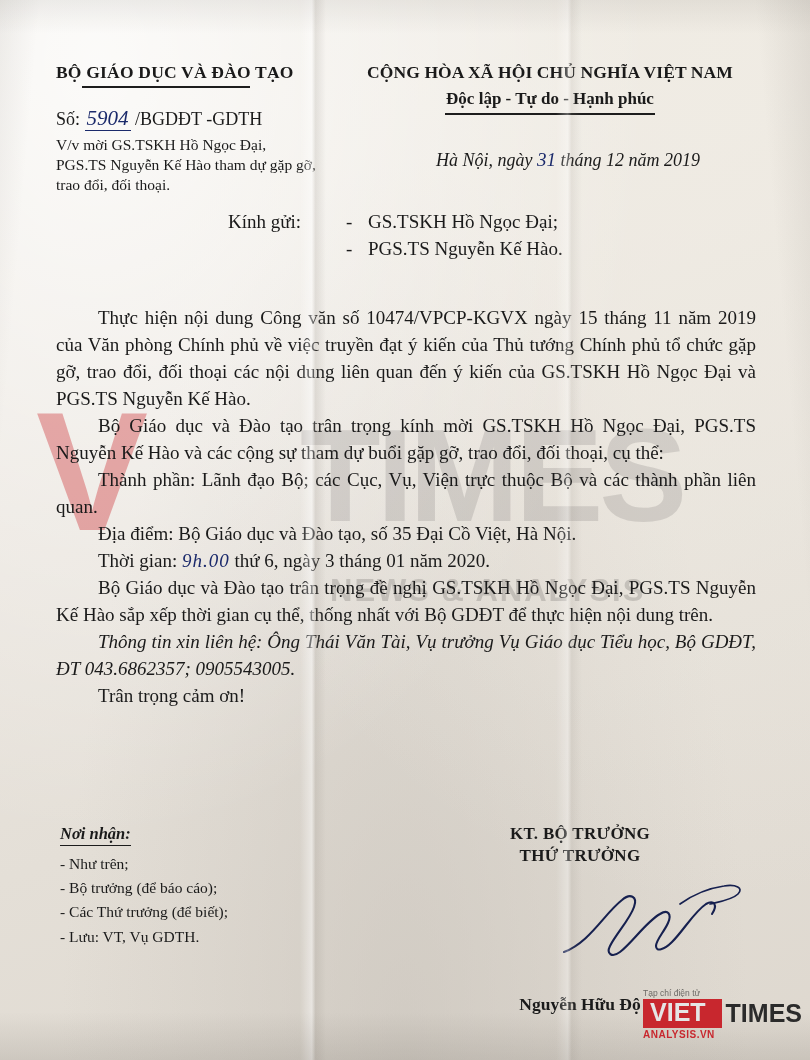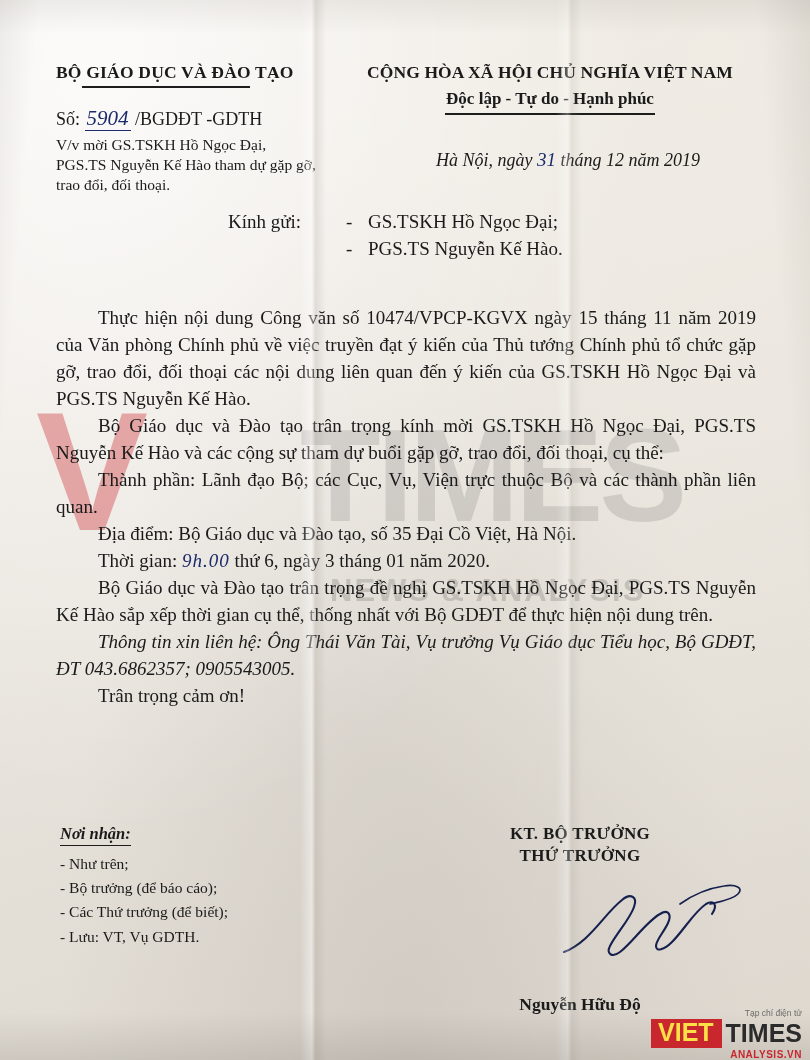--- a/index.html
+++ b/index.html
@@ -252,41 +252,40 @@
     top: 50px;
     width: 210px;
     height: 110px;
     pointer-events: none;
   }
 
   
   .brand {
     position: absolute;
     right: 8px;
-    bottom: 0;
-    text-align: right;
+    bottom: 20px;
   }
   .brand-tiny {
     font-family: "Liberation Sans", sans-serif;
     font-size: 8.5px;
     color: #6d6a66;
     margin-bottom: 1px;
   }
   .brand-row {
     display: flex;
     align-items: center;
     justify-content: flex-end;
   }
   .brand-viet {
     background: #c8272e;
-    color: #fde047;
+    color: #e5e5e5;
     font-family: "Liberation Sans", sans-serif;
     font-weight: 700;
     font-size: 25px;
-    padding: 1px 8px 3px 7px;
+    padding: 1px 16px 3px 7px;
     line-height: 1;
   }
   .brand-times {
     font-family: "Liberation Sans", sans-serif;
     font-weight: 700;
     font-size: 25px;
     color: #2b2b2b;
     padding-left: 4px;
     line-height: 1;
   }

